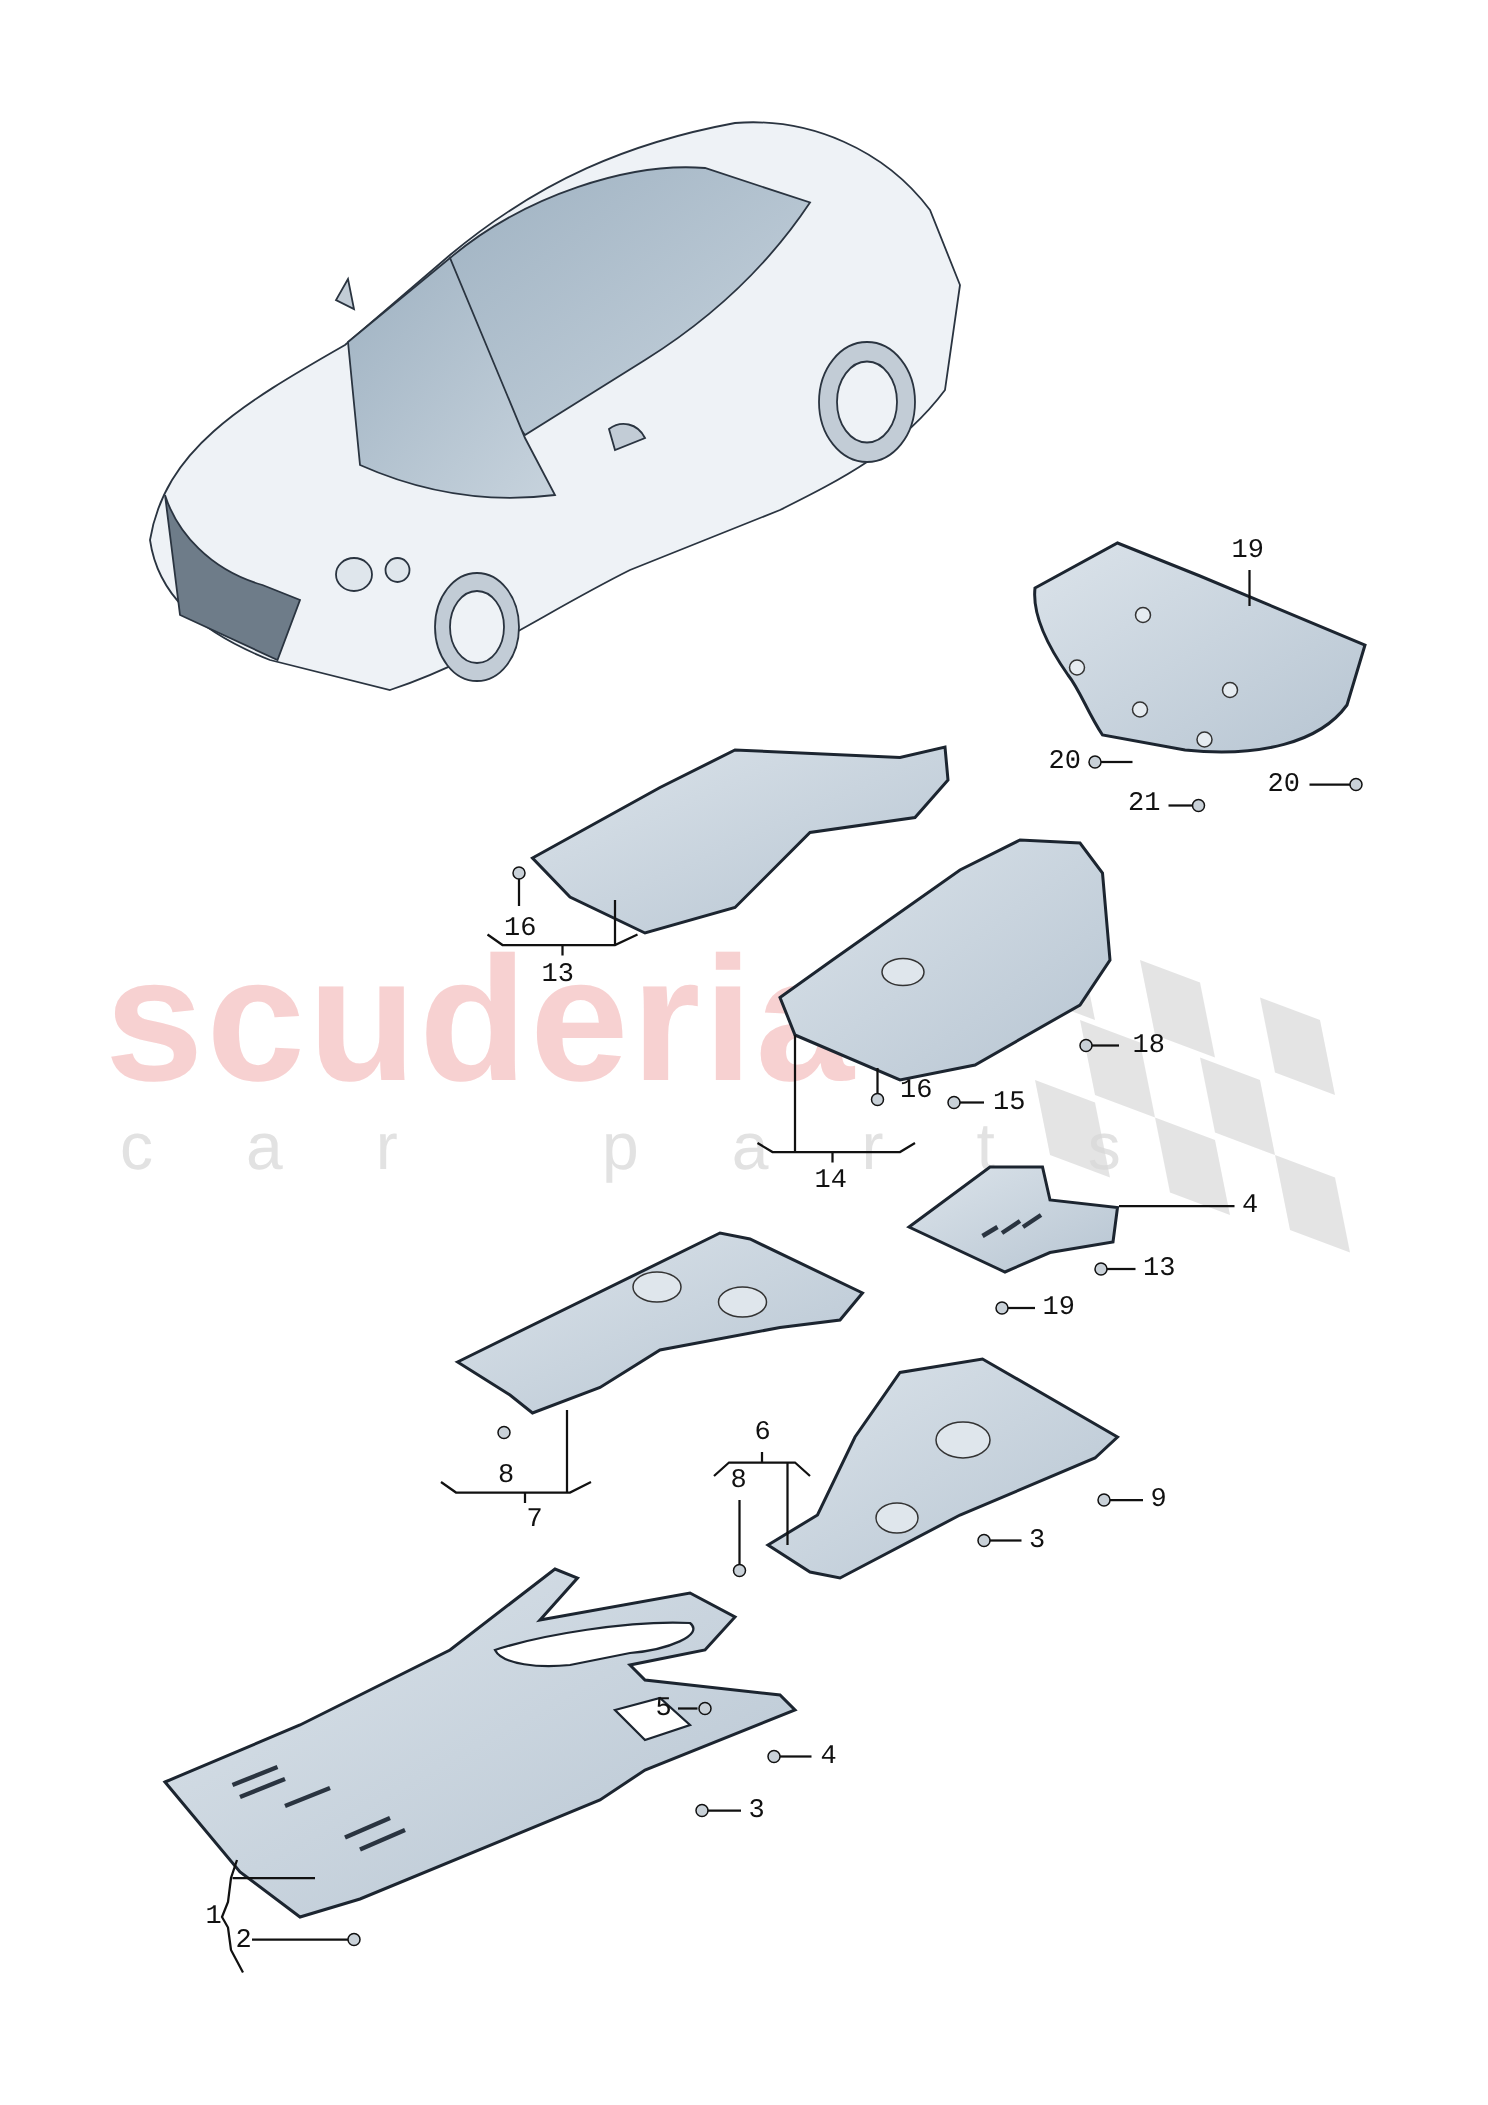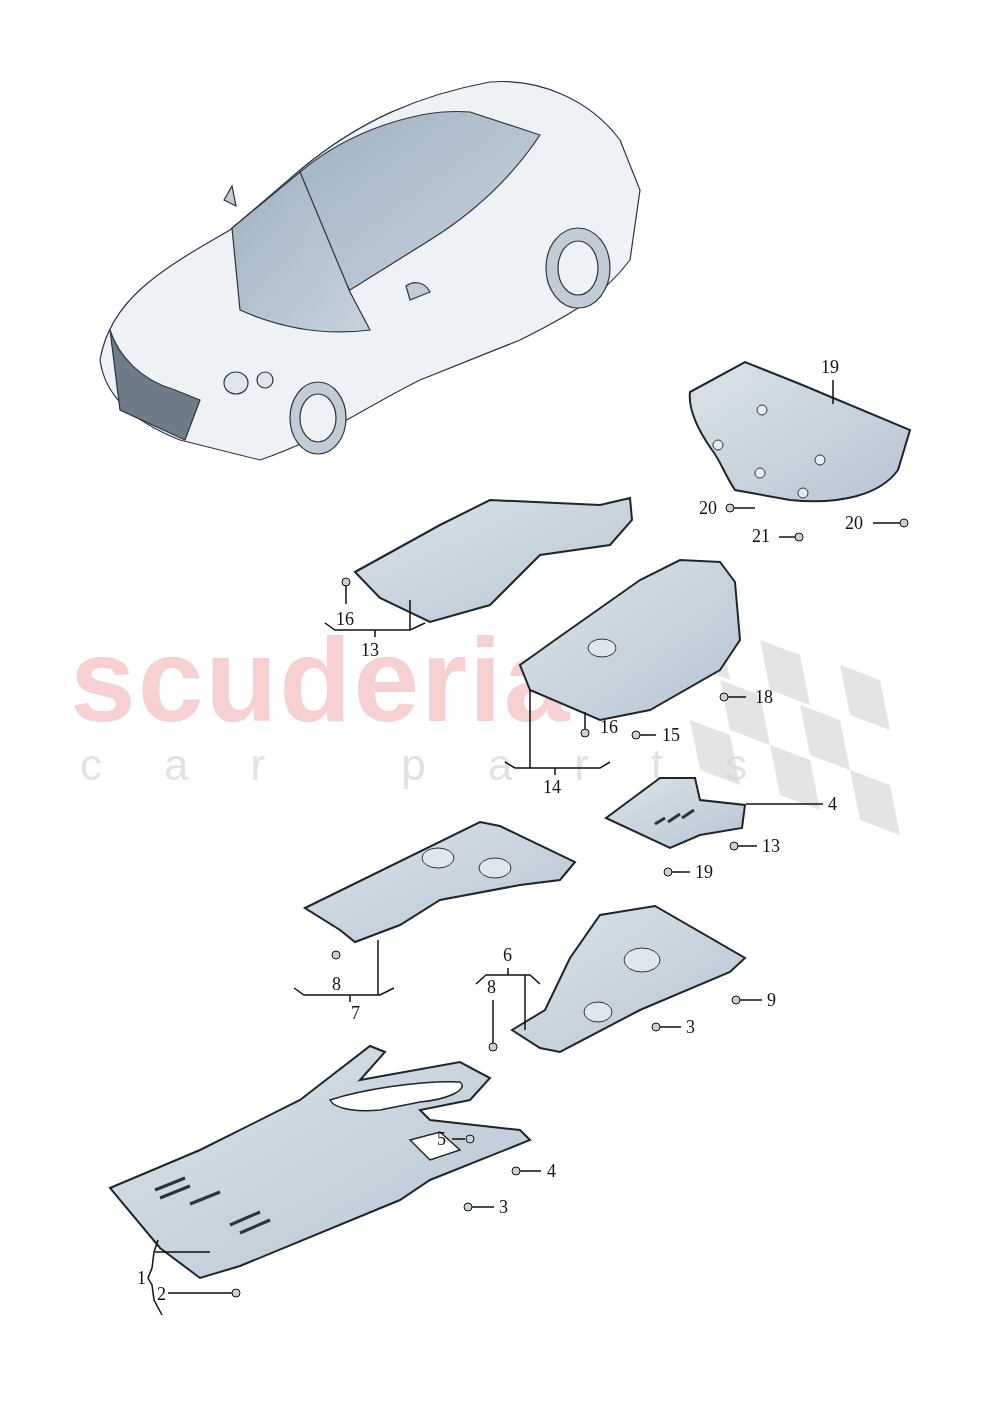--- a/index.html
+++ b/index.html
@@ -1,20 +1,20 @@
 <!DOCTYPE html>
 <html><head>
 <meta charset="utf-8">
 <style>
   html, body { margin:0; padding:0; background:#ffffff; }
   body { width:992px; height:1403px; position:relative; overflow:hidden; font-family:"Liberation Sans", sans-serif; }
   #diagram { position:absolute; left:0; top:0; width:992px; height:1403px; }
   .wm-main { position:absolute; left:70px; top:612px; font-size:118px; font-weight:bold; letter-spacing:2px; color:#f6c9c9; opacity:0.85; font-family:"Liberation Sans", sans-serif; }
   .wm-sub { position:absolute; left:80px; top:740px; font-size:44px; letter-spacing:62px; color:#e2e2e2; font-family:"Liberation Sans", sans-serif; }
-  .callout { position:absolute; font-size:18px; color:#111; font-family:Liberation Serif, serif; line-height:18px; }
+  .callout { position:absolute; font-size:18px; color:#111; font-family:Liberation Mono, monospace; line-height:18px; }
 </style>
 </head>
 <body>
 
 <div id="diagram">
 
   <div class="wm-main">scuderia</div>
   <div class="wm-sub">car parts</div>
 
   <svg width="992" height="1403" viewBox="0 0 992 1403" style="position:absolute;left:0;top:0">

